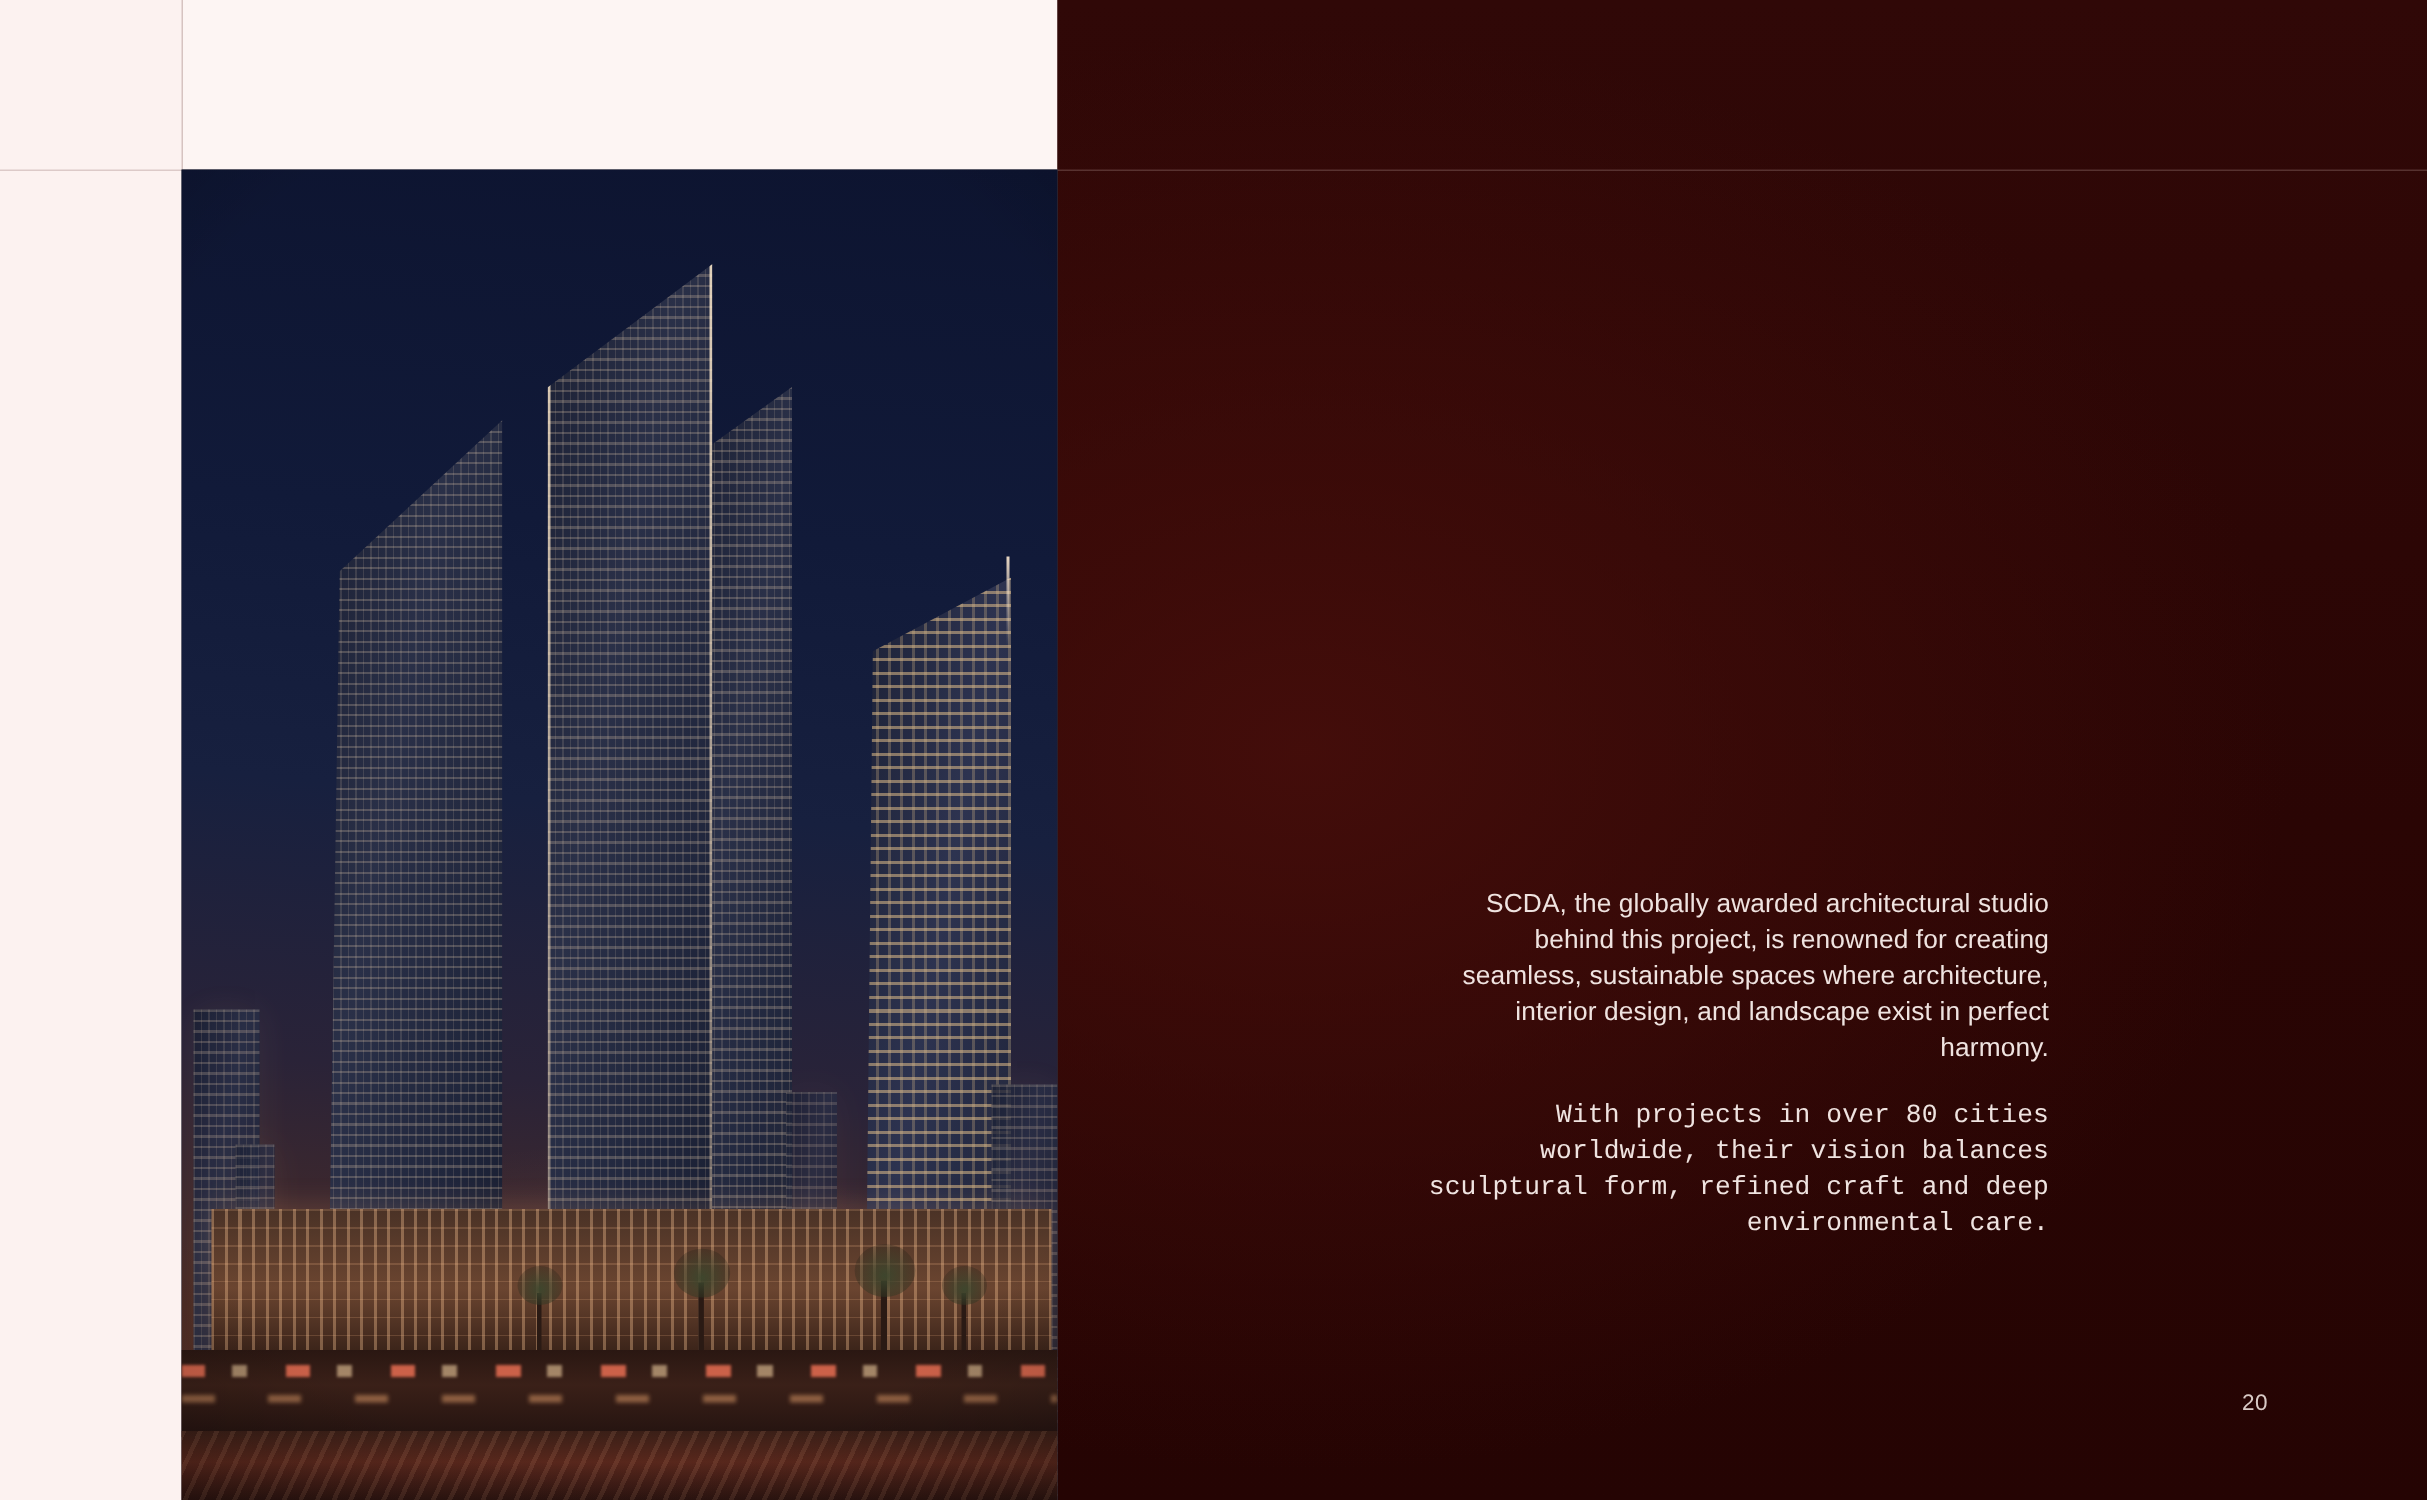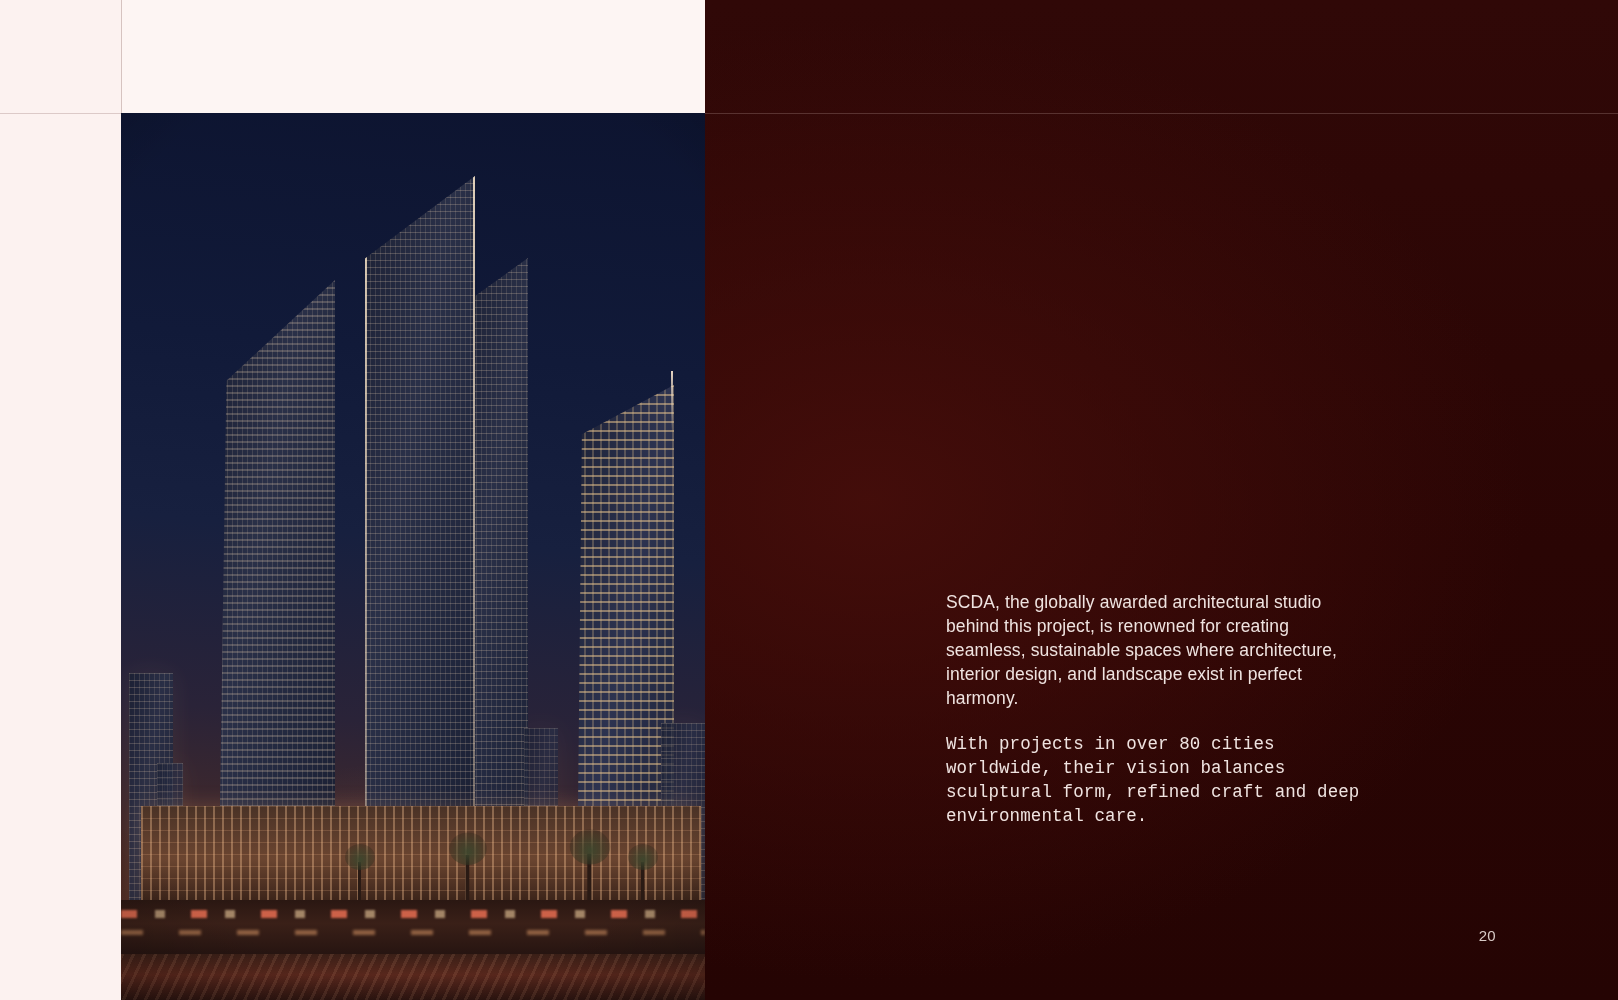--- a/index.html
+++ b/index.html
@@ -236,26 +236,26 @@
   .copy {
     position: absolute;
     left: 946px;
     top: 590px;
     width: 420px;
     color: #efe3e0;
     font-size: 17.5px;
     line-height: 24px;
     letter-spacing: .1px;
   }
-  .copy p { margin: 0 0 22px 0; }
+  .copy p { margin: 0 0 22px 0; text-align: right; }
   .copy p:last-child { margin-bottom: 0; font-family: Liberation Mono, monospace; }
 
   .folio {
     position: absolute;
-    right: 122px;
+    right: 106px;
     bottom: 56px;
     color: #d8cac6;
     font-size: 15px;
     letter-spacing: .3px;
   }
 </style>
 </head>
 <body>
 
 <div class="spread">

